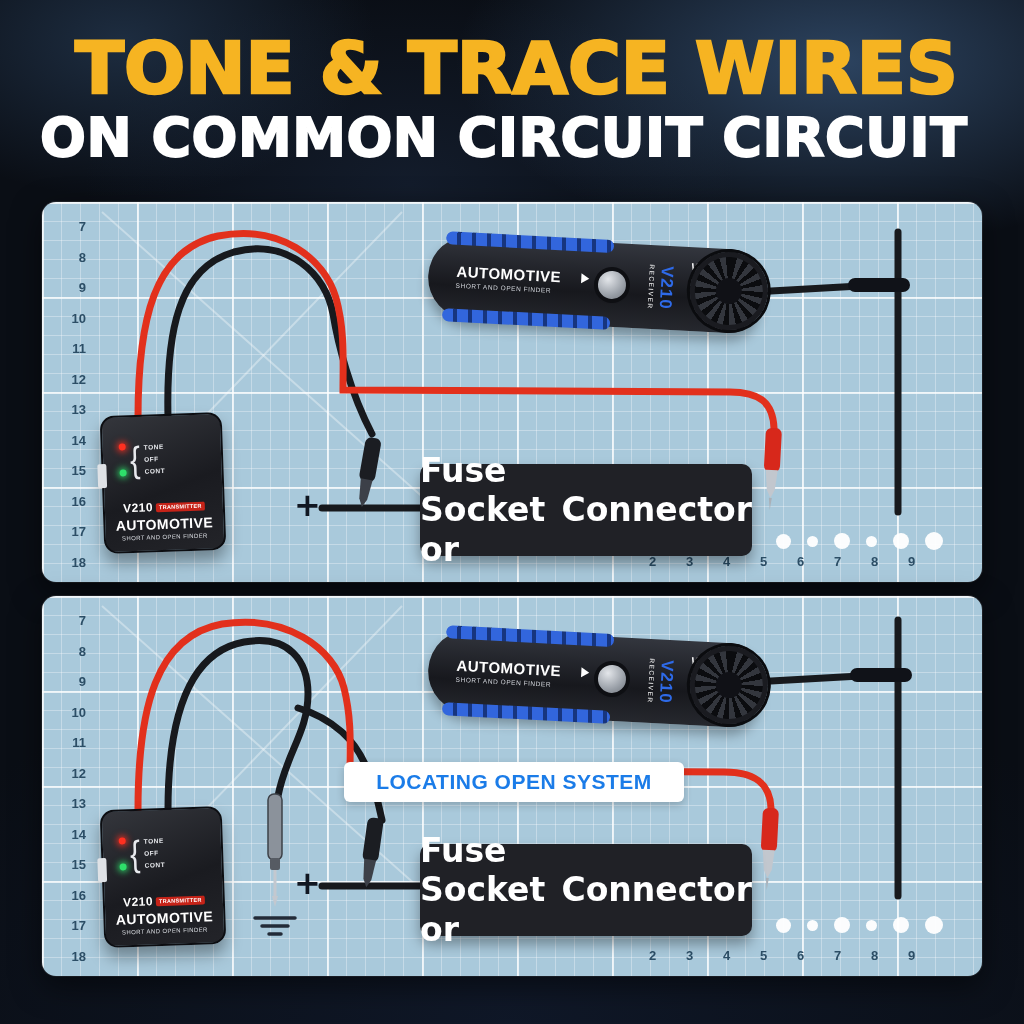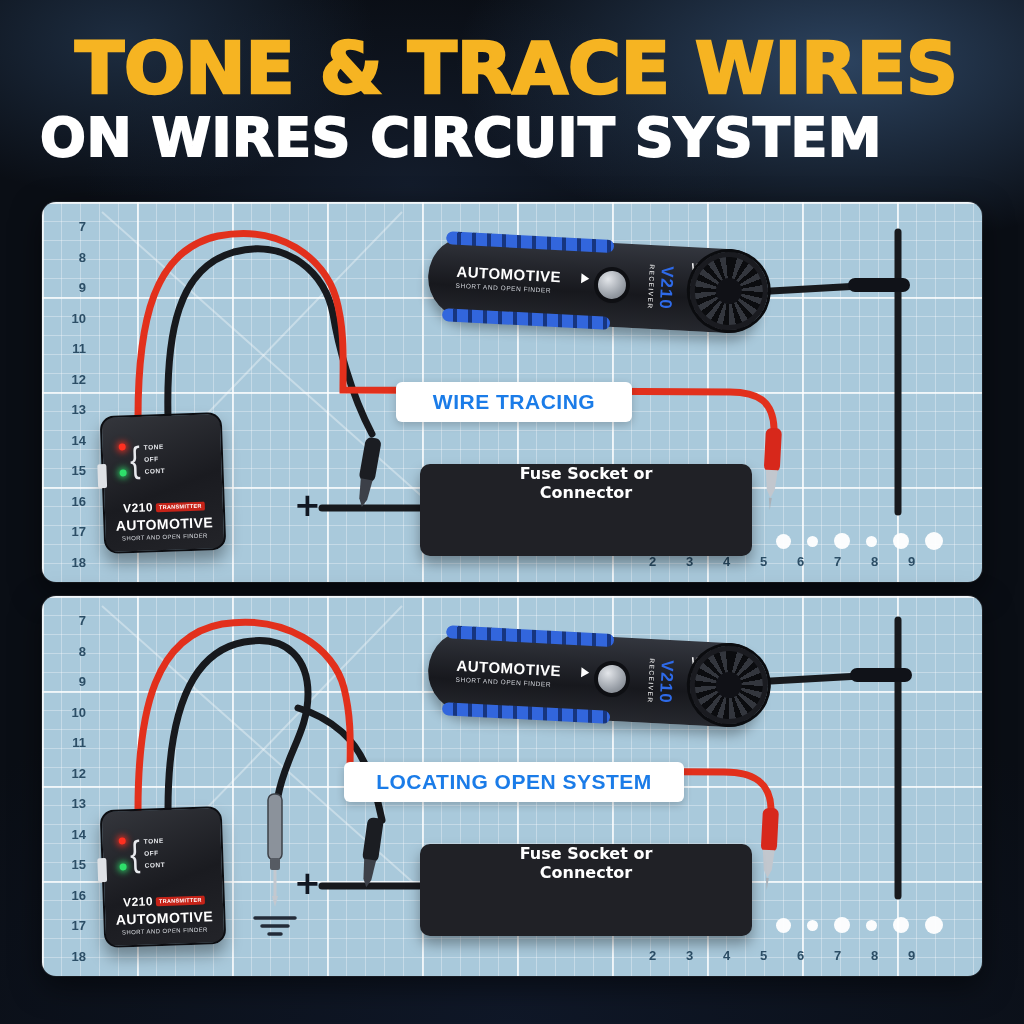--- a/index.html
+++ b/index.html
@@ -71,23 +71,23 @@
     display:flex;align-items:center;justify-content:center;
     color:var(--label-blue);font-weight:bold;font-size:21px;letter-spacing:.5px;
     box-shadow:0 3px 8px rgba(0,0,0,.2);white-space:nowrap;
   }
   .label-1{left:354px;top:180px;width:236px;}
   .label-2{left:302px;top:166px;width:340px;}
 
   
   .fuse-box{
     position:absolute;left:378px;width:332px;height:92px;background:#202126;border-radius:10px;
-    display:flex;flex-direction:column;align-items:center;justify-content:flex-start;
+    display:flex;flex-direction:row;align-items:center;justify-content:flex-start;
     color:#fff;font-family:"DejaVu Sans","Liberation Sans",sans-serif;font-weight:bold;
-    font-size:16px;line-height:1.2;box-shadow:0 8px 14px rgba(0,0,0,.35);
+    font-size:33px;line-height:1.2;box-shadow:0 8px 14px rgba(0,0,0,.35);
   }
   .fuse-1{top:262px;}
   .fuse-2{top:248px;}
 
   .plus{position:absolute;font-size:32px;font-weight:bold;color:#111722;
     font-family:"DejaVu Sans",sans-serif;}
   .plus-1{left:252px;top:284px;}
   .plus-2{left:252px;top:268px;}
 
   
@@ -157,21 +157,21 @@
     <g id="clip-black">
       <rect x="-8" y="0" width="16" height="44" rx="6" fill="#1b1d22"></rect>
       <path d="M-6,42 L6,42 L4,62 L0,70 L-4,62 Z" fill="#3c4048"></path>
     </g>
   </defs>
 </svg>
 
 <div class="stage">
 
   <div class="title-1">TONE &amp; TRACE WIRES</div>
-  <div class="title-2">ON WIRES CIRCUIT SYSTEM</div>
+  <div class="title-2">ON COMMON CIRCUIT CIRCUIT</div>
 
   <section class="panel" id="panel-1">
     <svg class="wiring" viewBox="0 0 940 380">
       <path class="diag" d="M60,10 L420,330"></path>
       <path class="diag" d="M360,10 L80,300"></path>
       <path class="wire-black" d="M856,30 L856,310"></path>
       <path class="wire-black" d="M712,90 L818,84"></path>
       <rect x="806" y="76" width="62" height="14" rx="7" fill="#101218"></rect>
       <path class="wire-black" d="M126,216 C124,130 136,66 192,50 C246,36 284,72 291,112 C296,142 308,190 330,232"></path>
       <path class="wire-red" d="M96,216 C96,118 112,48 176,34 C238,22 282,56 294,96 C303,128 301,160 301,188 L688,190 C718,190 731,201 732,226"></path>
@@ -239,21 +239,20 @@
       <span class="rx-arrow"></span>
       <div class="rx-button"></div>
       <div class="rx-model">
         <span class="rx-v210">V210</span>
         <span class="rx-recv">RECEIVER</span>
       </div>
       <span class="rx-logo">V</span>
       <div class="rx-speaker"></div>
     </div>
 
-    <div class="panel-label label-1">WIRE TRACING</div>
 
     <div class="fuse-box fuse-1">
       <span>Fuse Socket or</span>
       <span>Connector</span>
     </div>
 
     <span class="plus plus-1">+</span>
 
     <div class="dots dots-1">
       <span class="dot"></span>

